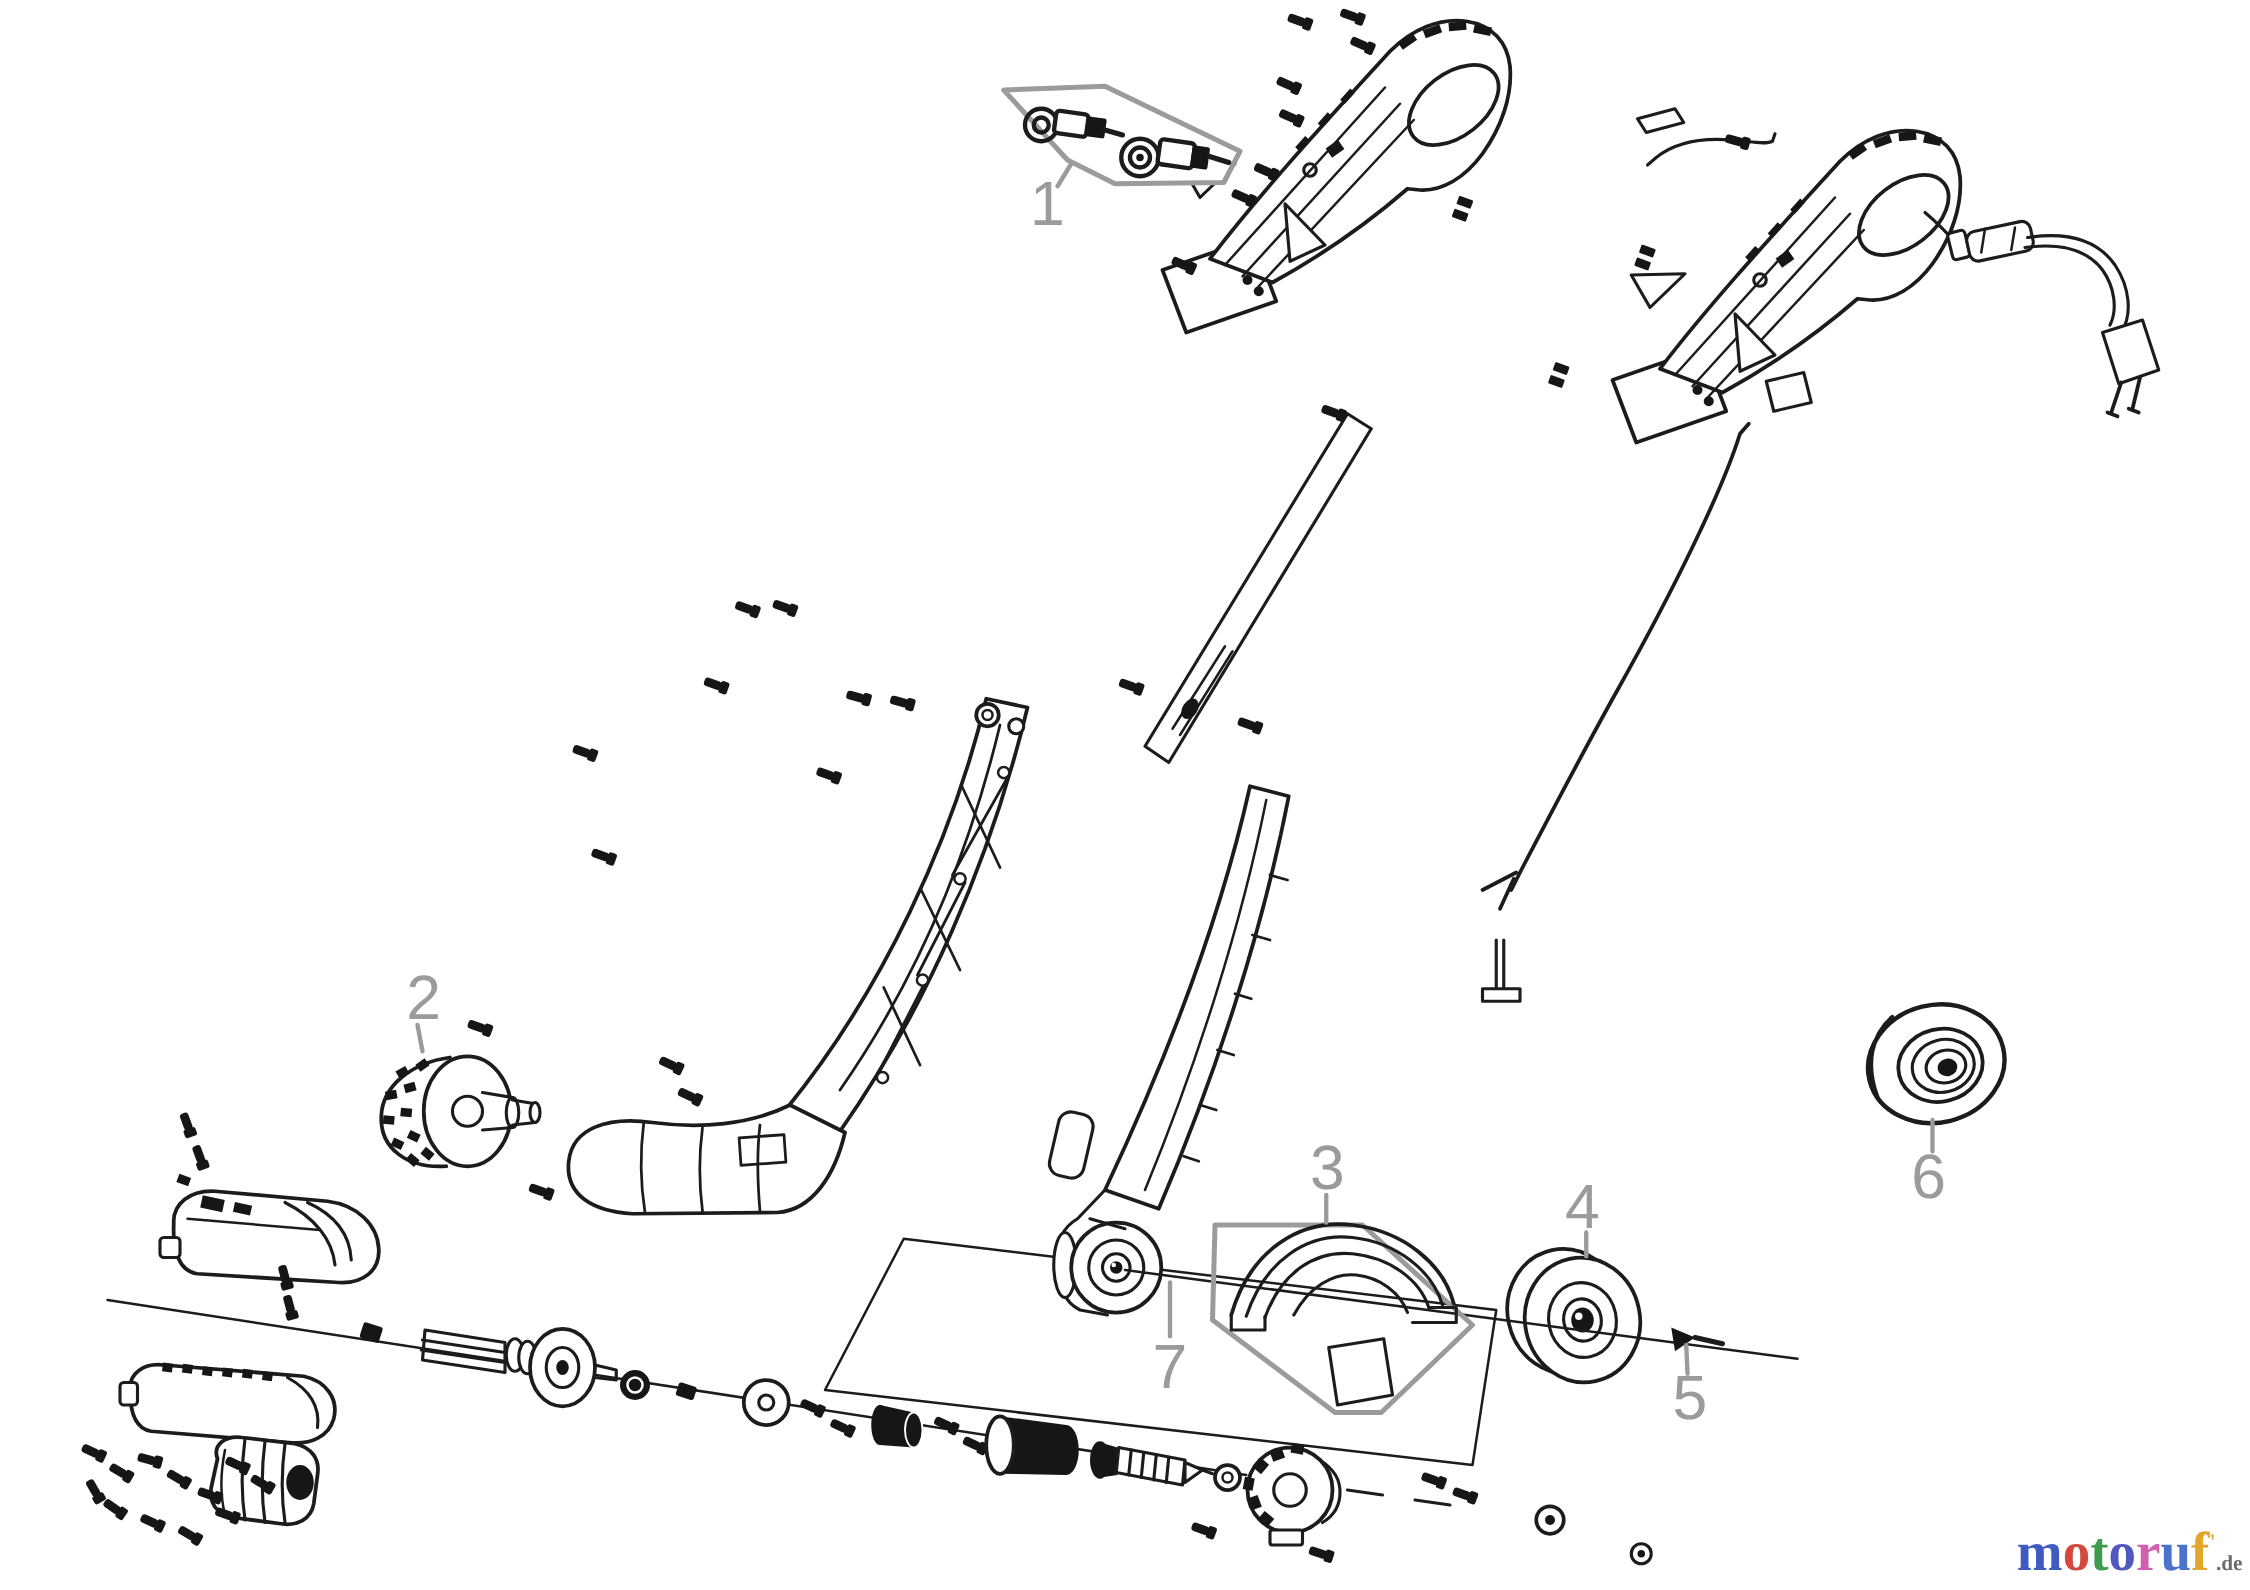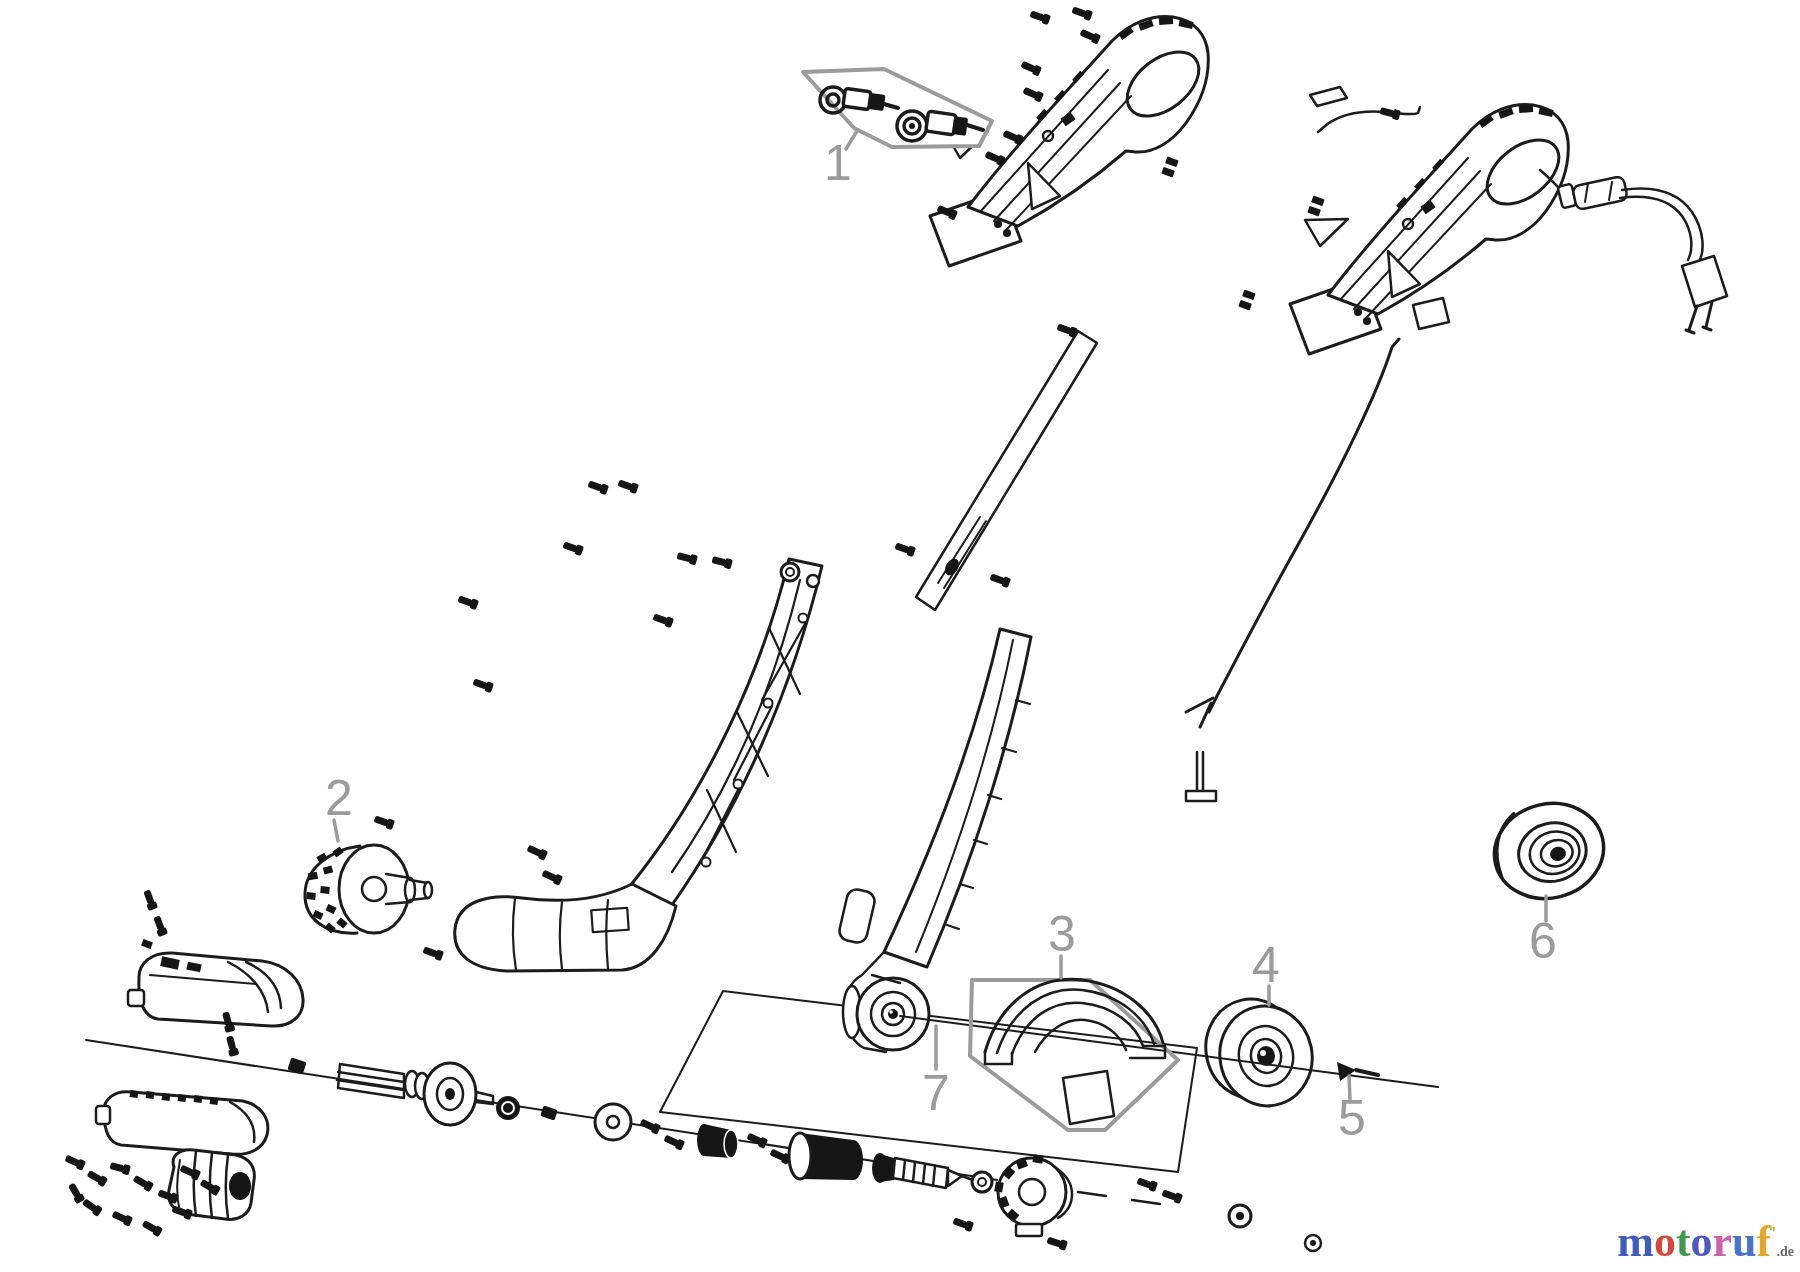--- a/index.html
+++ b/index.html
@@ -4,21 +4,21 @@
 <style>
   html,body{margin:0;padding:0;background:#ffffff;}
   .stage{position:relative;width:1800px;height:1272px;background:#ffffff;overflow:hidden;
          font-family:"Liberation Sans",sans-serif;}
   .stage svg{position:absolute;left:0;top:0;}
   .lbl{fill:#9b9b9b;stroke:none;font:400 50px "Liberation Sans",sans-serif;text-anchor:middle;}
   .watermark{position:absolute;right:6px;bottom:8px;line-height:1;white-space:nowrap;
              font-family:"Liberation Serif",serif;font-weight:700;font-size:44px;}
   .watermark .wl{display:inline-block;}
   .watermark .wtick{font-size:19px;vertical-align:super;}
-  .watermark .wsuffix{font-size:14px;font-weight:700;}
+  .watermark .wsuffix{font-size:17px;font-weight:700;}
 </style>
 </head>
 <body>
 
 <div class="stage">
 <svg width="1800" height="1272" viewBox="0 0 1800 1272">
 <defs>
   <g id="scr">
     <rect x="-10" y="-3.5" width="14" height="7" rx="2.5" fill="#161616" stroke="none"></rect>
     <rect x="3" y="-5" width="7" height="10" rx="2" fill="#161616" stroke="none"></rect>

